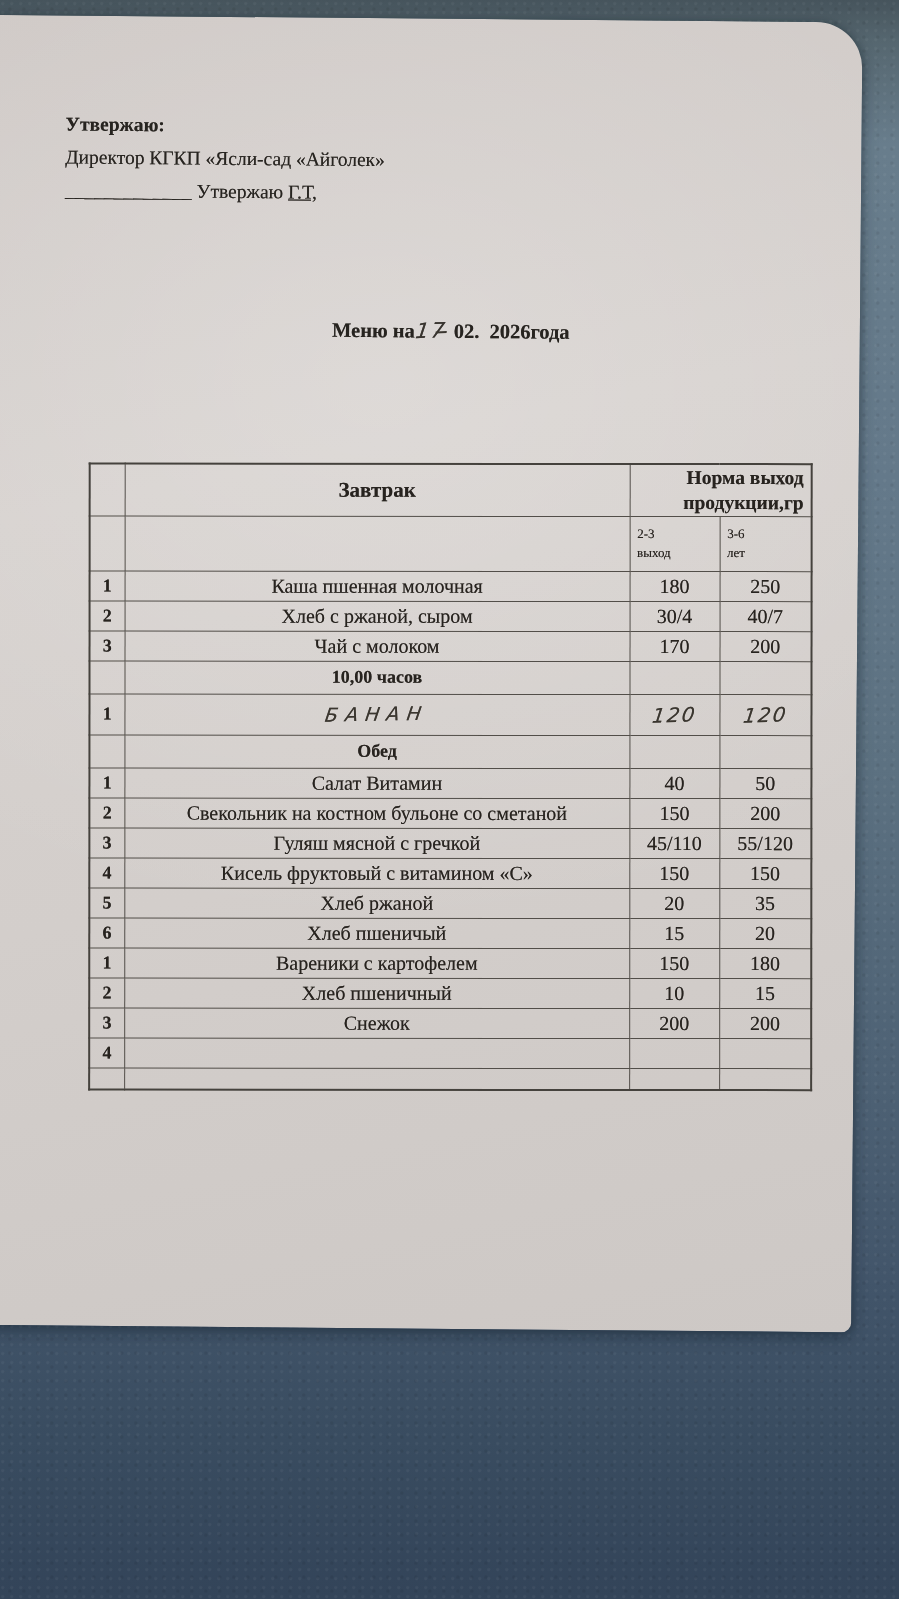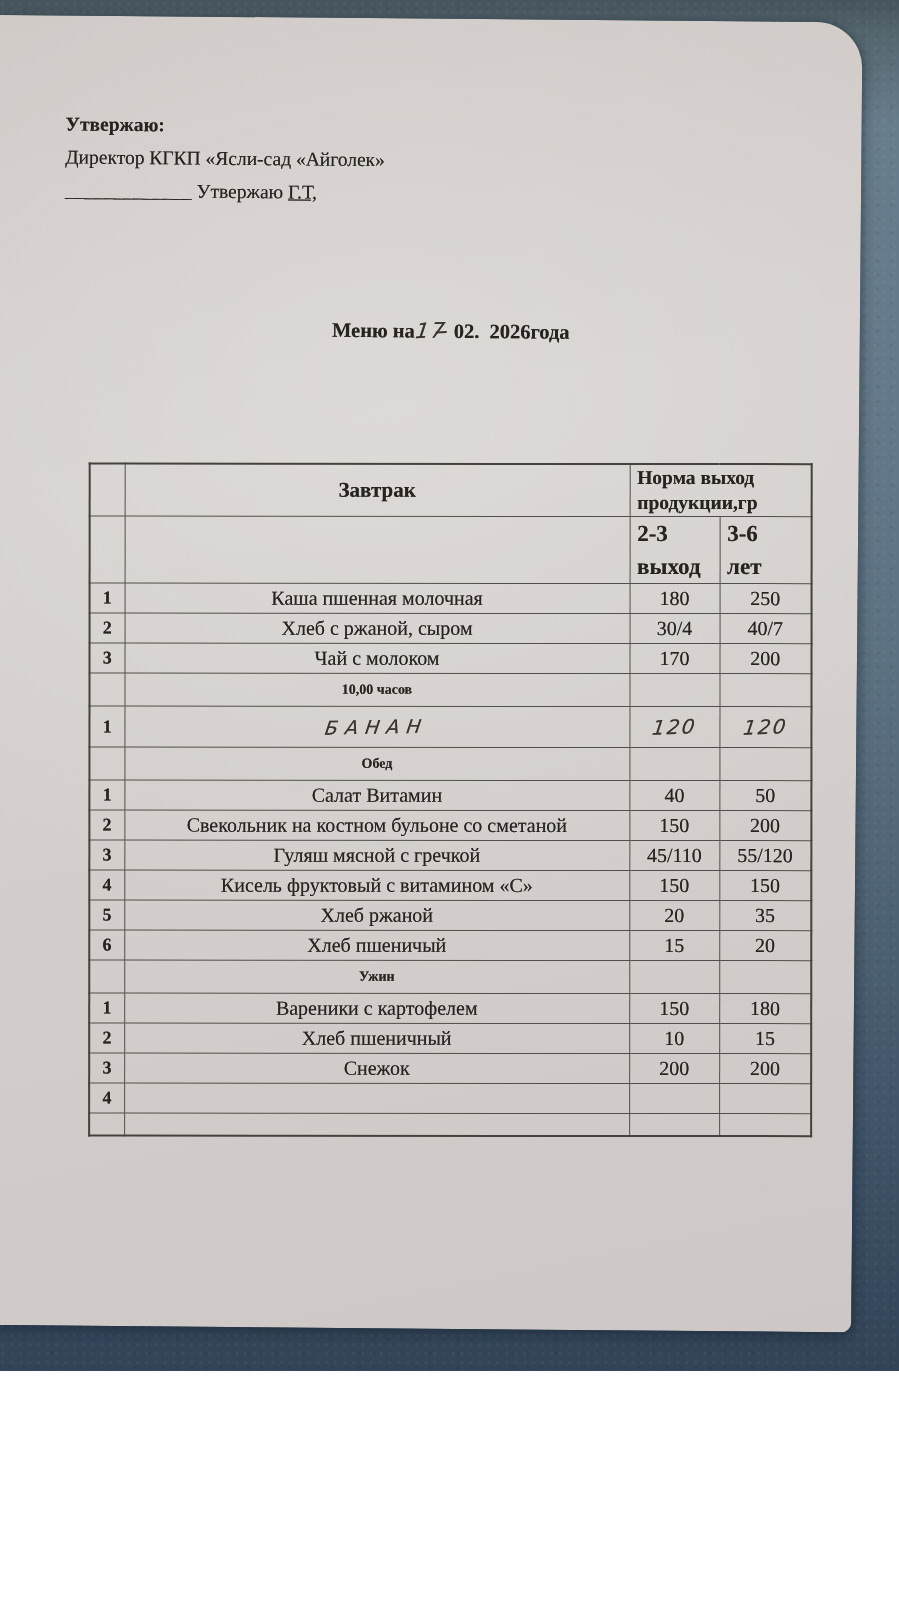--- a/index.html
+++ b/index.html
@@ -2,21 +2,21 @@
 <html><head>
 <meta charset="utf-8">
 <style>
   html,body{margin:0;padding:0;}
   body{
     width:899px;height:1599px;overflow:hidden;
     font-family:"Liberation Serif", serif;
   }
   
   .photo{
-    position:relative;width:899px;height:1371px;overflow:hidden;
+    position:relative;width:899px;height:1599px;overflow:hidden;
     background-image:
       radial-gradient(circle at 30% 40%, rgba(255,255,255,0.045) 1px, transparent 2.2px),
       radial-gradient(circle at 70% 65%, rgba(0,0,0,0.07) 1px, transparent 2.4px),
       linear-gradient(180deg,
         #46545c 0%, #55666f 2.5%, #687d8c 9%,
         #64798a 30%, #5c7181 48%, #4d6174 68%,
         #42556a 80%, #394c60 90%, #334459 100%);
     background-size:9px 9px, 14px 14px, 100% 100%;
   }
   
@@ -56,30 +56,30 @@
   }
   table.menu th, table.menu td{
     border:1.5px solid #524e49;
     padding:0 7px;vertical-align:middle;overflow:hidden;
     text-shadow:0 0 0.5px rgba(45,40,36,0.6);
   }
   table.menu{border:2px solid #45423d;}
   .hrow1{height:50px;}
   .hrow2{height:55px;}
   .hmeal{text-align:center;font-size:21px;font-weight:bold;font-family:Liberation Serif, serif;}
-  .hnorm{text-align:left;font-size:19.5px;font-weight:bold;line-height:1.3;padding-left:9px;}
-  .hage{text-align:left;font-size:23px;font-weight:bold;line-height:1.45;padding-left:9px;}
+  .hnorm{text-align:right;font-size:19.5px;font-weight:bold;line-height:1.3;padding-left:9px;}
+  .hage{text-align:left;font-size:13px;font-weight:normal;line-height:1.45;padding-left:9px;}
   tr.type-item{height:30px;}
   tr.type-section{height:33px;}
   tr.type-hand{height:41px;}
   tr.type-empty{height:22px;}
   td.col-num{text-align:center;font-weight:bold;font-size:18px;padding:0 2px;}
   td.col-name{text-align:center;padding-left:9px;}
   td.col-val{text-align:center;}
-  tr.type-section td.col-name{font-weight:bold;font-size:14px;}
+  tr.type-section td.col-name{font-weight:bold;font-size:18px;}
   tr.type-hand td.col-name .hw{
     display:inline-block;font-family:"DejaVu Sans",sans-serif;font-style:italic;
     font-size:19px;letter-spacing:7px;transform:skewX(-9deg) rotate(-1deg);color:#3a362f;
   }
   tr.type-hand td.col-val .hw{
     display:inline-block;font-family:"DejaVu Sans",sans-serif;font-style:italic;
     font-size:20px;letter-spacing:2px;transform:skewX(-9deg) rotate(-2deg);color:#3a362f;
   }
 </style>
 </head>
@@ -184,26 +184,20 @@
                 <td class="col-name t">Хлеб ржаной</td>
                 <td class="col-val t">20</td>
                 <td class="col-val t">35</td>
               </tr>
               <tr class="type-item">
                 <td class="col-num t">6</td>
                 <td class="col-name t">Хлеб пшеничый</td>
                 <td class="col-val t">15</td>
                 <td class="col-val t">20</td>
               </tr>
-              <tr class="type-section">
-                <td class="col-num"></td>
-                <td class="col-name t">Ужин</td>
-                <td class="col-val"></td>
-                <td class="col-val"></td>
-              </tr>
               <tr class="type-item">
                 <td class="col-num t">1</td>
                 <td class="col-name t">Вареники с картофелем</td>
                 <td class="col-val t">150</td>
                 <td class="col-val t">180</td>
               </tr>
               <tr class="type-item">
                 <td class="col-num t">2</td>
                 <td class="col-name t">Хлеб пшеничный</td>
                 <td class="col-val t">10</td>

